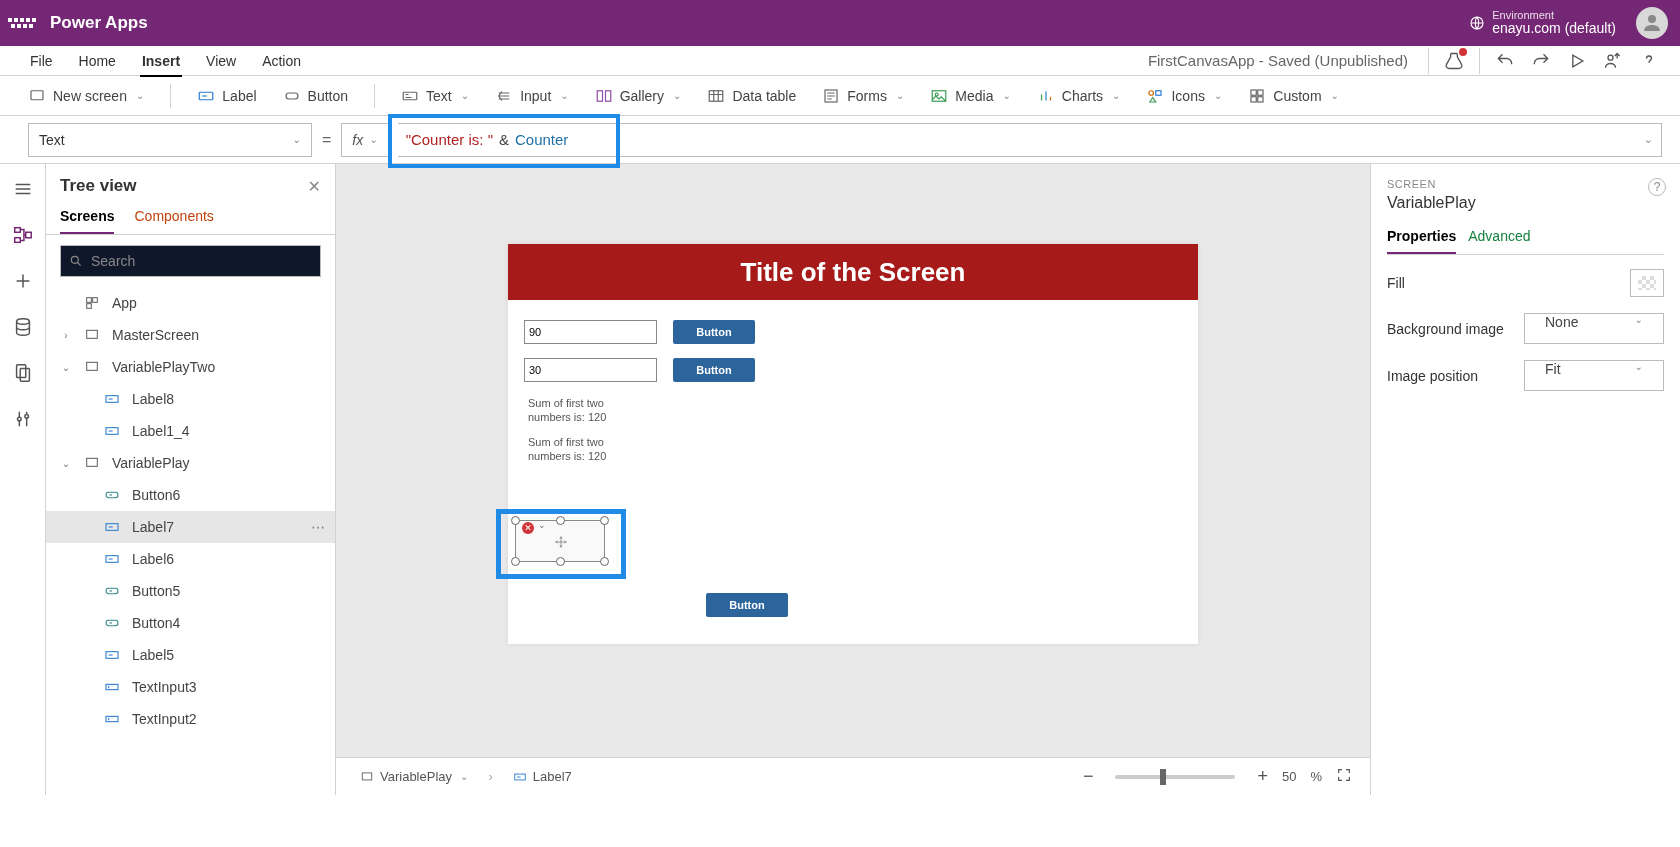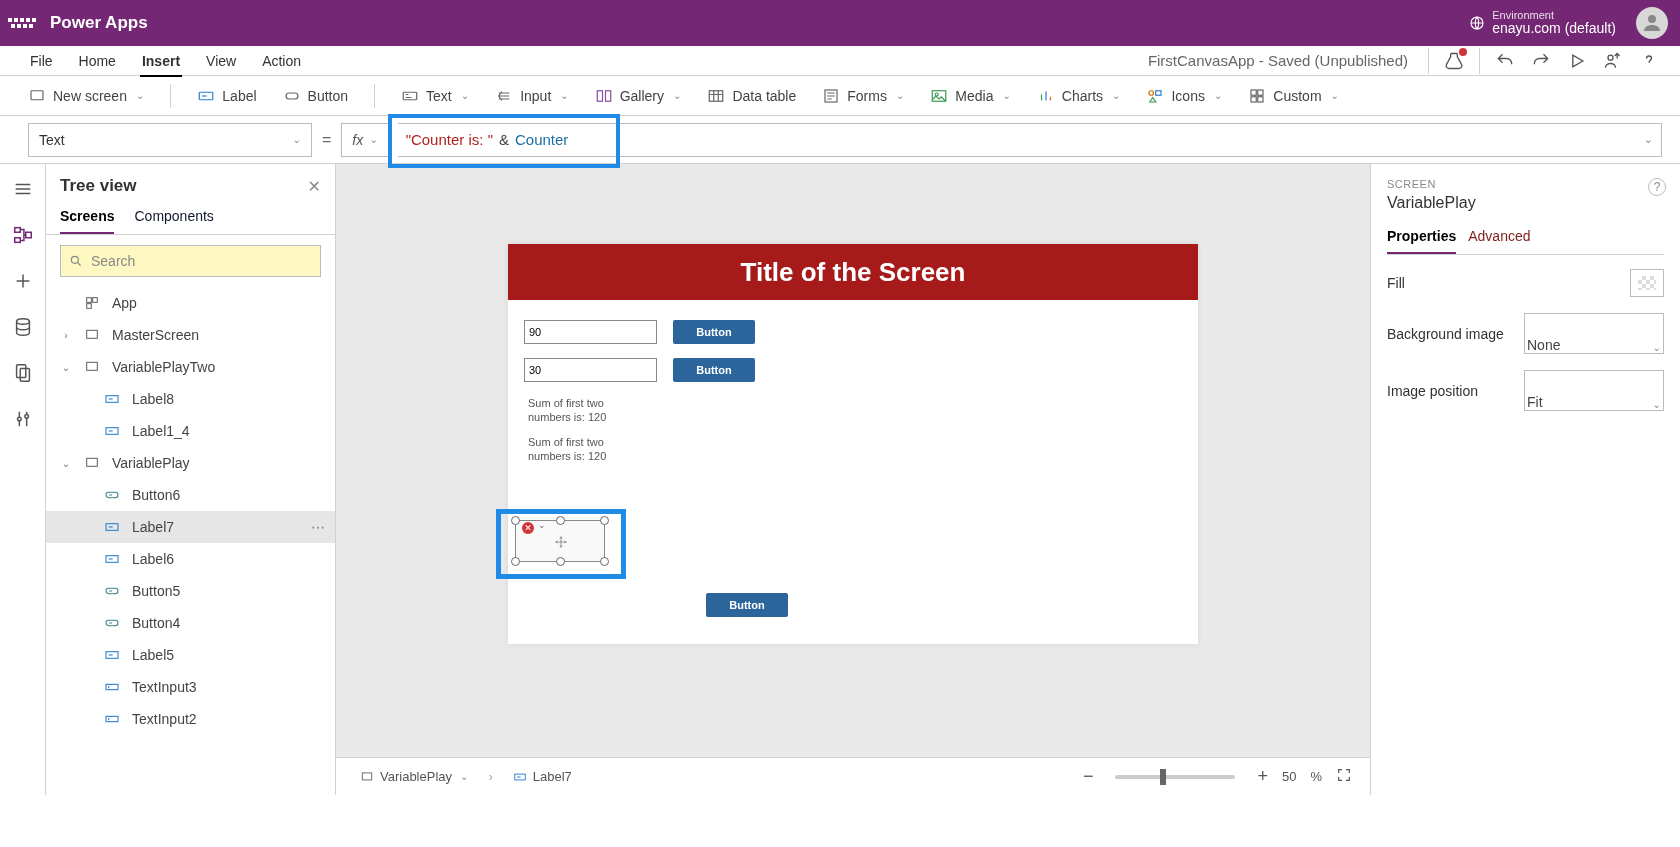--- a/index.html
+++ b/index.html
@@ -59,24 +59,24 @@
   .rail{width:46px;border-right:1px solid var(--grey-border);display:flex;flex-direction:column;align-items:center;padding-top:14px;gap:24px}
   .rail-ic{width:22px;height:22px;color:#666;cursor:pointer}
   .rail-ic svg{width:22px;height:22px;stroke:#555;fill:none;stroke-width:1.6}
   .rail-ic.active svg{stroke:#742774}
   
   .tree{width:290px;border-right:1px solid var(--grey-border);display:flex;flex-direction:column;position:relative}
   .tree-hdr{display:flex;align-items:center;justify-content:space-between;padding:12px 14px 6px 14px}
   .tree-hdr h3{margin:0;font-size:17px;font-weight:600}
   .tree-hdr .close{color:#888;cursor:pointer;font-size:16px}
   .tree-tabs{display:flex;gap:20px;padding:0 14px;border-bottom:1px solid var(--grey-border)}
-  .tree-tabs div{padding:6px 0 8px;cursor:pointer;color:#0f172a;font-size:14px}
+  .tree-tabs div{padding:6px 0 8px;cursor:pointer;color:#c2410c;font-size:14px}
   .tree-tabs div.active{color:#000;font-weight:600;border-bottom:2px solid #742774}
   .tree-search{margin:10px 14px}
-  .tree-search .sbox{display:flex;align-items:center;border:1px solid #bbb;height:32px;padding:0 8px;gap:8px;color:#888;background:#fef9c3}
+  .tree-search .sbox{display:flex;align-items:center;border:1px solid #bbb;height:32px;padding:0 8px;gap:8px;color:#888;background:#0f172a}
   .tree-body{flex:1;overflow:auto;padding-bottom:10px}
   .node{display:flex;align-items:center;height:32px;padding-left:14px;gap:12px;cursor:pointer;color:#444;font-size:14px;position:relative}
   .node.sel{background:#e6e6e6}
   .node .tw{width:12px;text-align:center;color:#777;font-size:10px}
   .node .ic{width:16px;height:16px;display:flex;align-items:center;justify-content:center}
   .indent1{padding-left:34px}
   .node .dots{position:absolute;right:10px;color:#777}
   
   .canvas-wrap{flex:1;display:flex;flex-direction:column;background:var(--canvas-grey)}
   .canvas{flex:1;display:flex;align-items:flex-start;justify-content:center;padding-top:80px;position:relative}
@@ -98,24 +98,24 @@
   .footer .spacer{flex:1}
   .slider{width:120px;height:4px;background:#ccc;position:relative;border-radius:2px;margin:0 8px}
   .slider .thumb{position:absolute;width:6px;height:16px;background:#666;top:-6px;left:45px}
   .crumb{display:flex;align-items:center;gap:6px;padding:2px 6px;cursor:pointer}
   
   .props{width:310px;border-left:1px solid var(--grey-border);display:flex;flex-direction:column;padding:14px 16px 0 16px}
   .props .cat{font-size:11px;letter-spacing:.5px;color:#888}
   .props h4{margin:4px 0 10px;font-size:16px;font-weight:400}
   .props .help{position:absolute;right:14px;color:#888;border:1px solid #bbb;border-radius:50%;width:18px;height:18px;font-size:12px;display:flex;align-items:center;justify-content:center}
   .props-tabs{display:flex;gap:12px;border-bottom:1px solid var(--grey-border);margin-bottom:14px}
-  .props-tabs div{padding:6px 0 8px;cursor:pointer;color:#7f1d1d;font-size:14px}
+  .props-tabs div{padding:6px 0 8px;cursor:pointer;color:#15803d;font-size:14px}
   .props-tabs div.active{color:#000;font-weight:600;border-bottom:2px solid #742774}
   .prow{display:flex;align-items:center;justify-content:space-between;margin-bottom:16px;font-size:14px}
-  .prow .pval{border:1px solid #bbb;height:41px;min-width:140px;display:flex;align-items:flex-end;padding:0 2px;justify-content:space-between;color:#444;background:#fff}
+  .prow .pval{border:1px solid #bbb;height:31px;min-width:140px;display:flex;align-items:flex-start;padding:0 20px;justify-content:space-between;color:#444;background:#fff}
   .swatch{width:34px;height:28px;border:1px solid #bbb;background:#fff;display:flex;align-items:center;justify-content:center}
   .swatch-inner{width:18px;height:14px;background:repeating-conic-gradient(#ddd 0 25%, #fff 0 50%) 0 0/8px 8px}
   .props-wrap{position:relative}
   
   svg{overflow:visible}
 </style>
 </head>
 <body>
 
 <div class="topbar">

